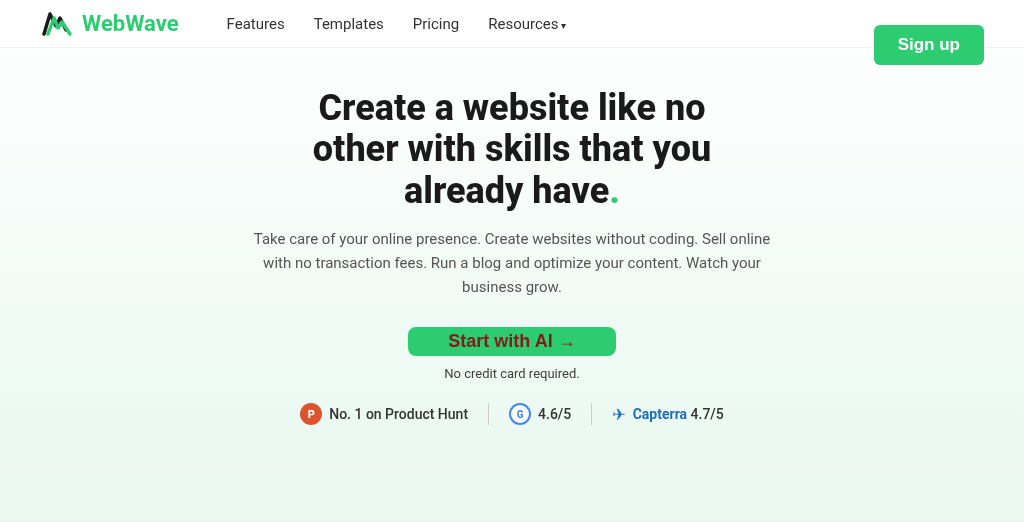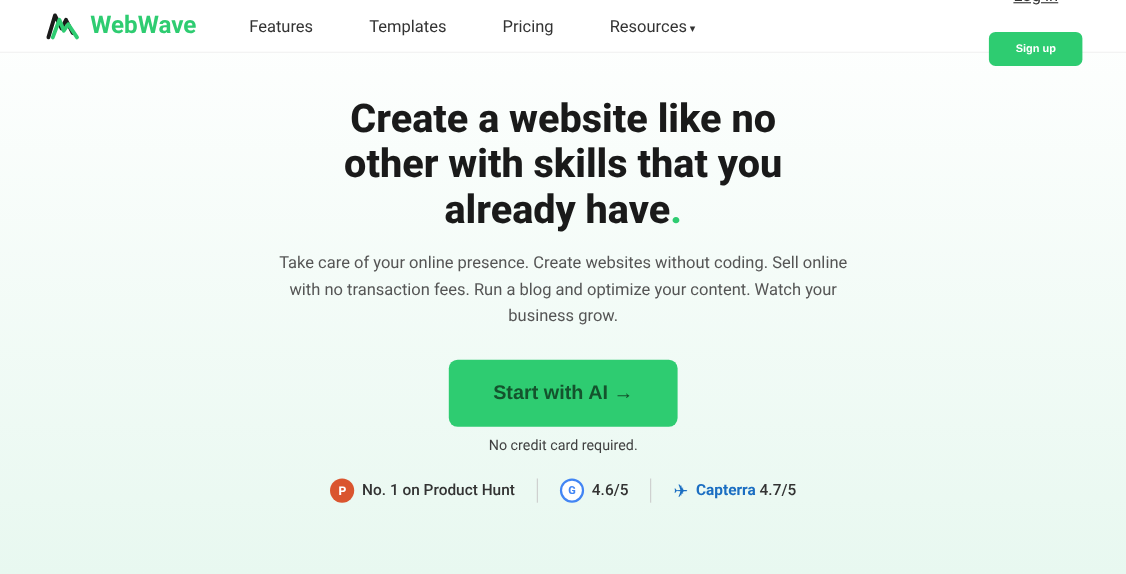--- a/index.html
+++ b/index.html
@@ -35,21 +35,21 @@
       font-size: 22px;
       font-weight: 700;
       color: #1a1a1a;
     }
     .logo-text span {
       color: #2ecc71;
     }
     .nav-links {
       display: flex;
       align-items: center;
-      gap: 51px;
+      gap: 29px;
       flex: 1;
     }
     .nav-link {
       font-size: 15px;
       color: #333;
       text-decoration: none;
       cursor: pointer;
     }
     .nav-right {
       display: flex;
@@ -62,21 +62,21 @@
       color: #333;
       text-decoration: underline;
       cursor: pointer;
     }
     .signup-btn {
       background: #2ecc71;
       color: #fff;
       border: none;
       border-radius: 6px;
       padding: 10px 24px;
-      font-size: 10px;
+      font-size: 17px;
       font-weight: 600;
       cursor: pointer;
     }
 
     
     .hero {
       display: flex;
       flex-direction: column;
       align-items: center;
       padding: 40px 20px 0;
@@ -95,24 +95,24 @@
     }
     .hero-subtitle {
       font-size: 15px;
       color: #555;
       max-width: 540px;
       line-height: 1.6;
       margin-bottom: 28px;
     }
     .cta-btn {
       background: #2ecc71;
-      color: #14532d;
+      color: #7f1d1d;
       border: none;
       border-radius: 8px;
-      padding: 20px 40px;
+      padding: 4px 40px;
       font-size: 18px;
       font-weight: 600;
       cursor: pointer;
       display: flex;
       align-items: center;
       gap: 8px;
       margin-bottom: 10px;
     }
     .no-credit {
       font-size: 13px;

